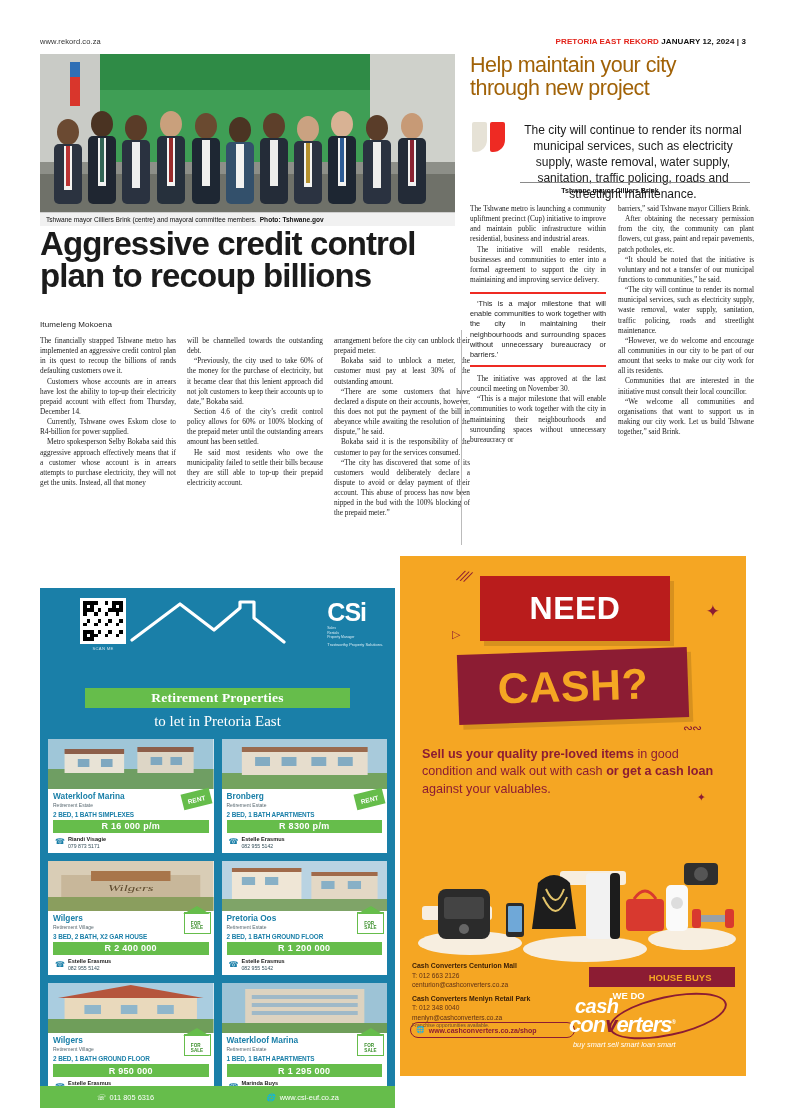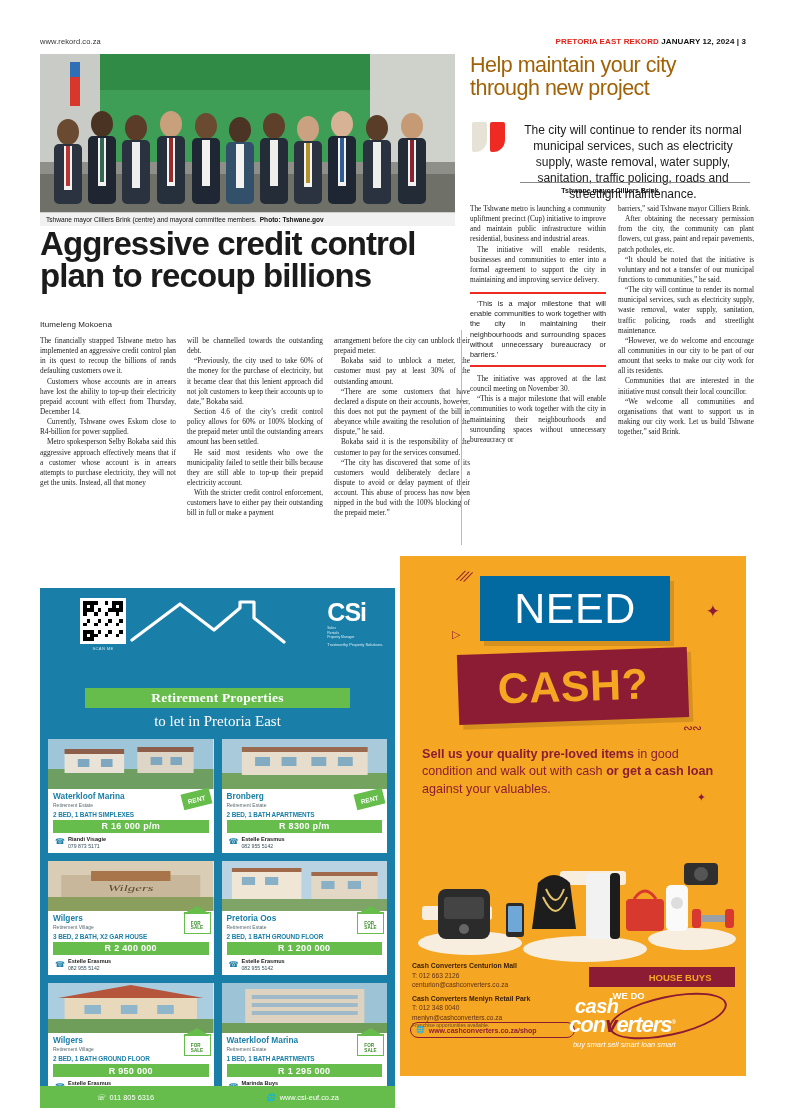--- a/index.html
+++ b/index.html
@@ -180,22 +180,22 @@
   }
   .csi-footer span { display: flex; align-items: center; gap: 4px; }
 
   
   .ad-cash {
     position: absolute; left: 400px; top: 556px; width: 346px; height: 520px;
     background: #f5a623; overflow: hidden; font-family: "Liberation Sans", sans-serif;
   }
   .need-box {
     position: absolute; left: 80px; top: 20px; width: 190px; height: 65px;
-    background: #0369a1; display: flex; align-items: center; justify-content: center;
-    color: #fff; font-size: 43px; font-weight: normal; letter-spacing: .5px;
+    background: #b91c1c; display: flex; align-items: center; justify-content: center;
+    color: #fff; font-size: 32px; font-weight: bold; letter-spacing: .5px;
     box-shadow: 4px 5px 0 rgba(0,0,0,.12);
   }
   .cash-box {
     position: absolute; left: 58px; top: 95px; width: 230px; height: 70px;
     background: #8c1c33; display: flex; align-items: center; justify-content: center;
     color: #f5a623; font-size: 43px; font-weight: bold; letter-spacing: .5px;
     transform: rotate(-2deg); box-shadow: 4px 5px 0 rgba(0,0,0,.12);
   }
   .deco { position: absolute; color: #8c1c33; }
   .d-ticks { left: 60px; top: 12px; font-size: 16px; transform: rotate(12deg); letter-spacing: 1px; }
@@ -345,21 +345,20 @@
       <p class="first">The financially strapped Tshwane metro has implemented an aggressive credit control plan in its quest to recoup the billions of rands defaulting customers owe it.</p>
       <p>Customers whose accounts are in arrears have lost the ability to top-up their electricity prepaid account with effect from Thursday, December 14.</p>
       <p>Currently, Tshwane owes Eskom close to R4-billion for power supplied.</p>
       <p>Metro spokesperson Selby Bokaba said this aggressive approach effectively means that if a customer whose account is in arrears attempts to purchase electricity, they will not get the units. Instead, all that money</p>
     </div>
     <div class="news-col">
       <p class="first">will be channelled towards the outstanding debt.</p>
       <p>“Previously, the city used to take 60% of the money for the purchase of electricity, but it became clear that this lenient approach did not jolt customers to keep their accounts up to date,” Bokaba said.</p>
       <p>Section 4.6 of the city’s credit control policy allows for 60% or 100% blocking of the prepaid meter until the outstanding arrears amount has been settled.</p>
       <p>He said most residents who owe the municipality failed to settle their bills because they are still able to top-up their prepaid electricity account.</p>
-      <p>With the stricter credit control enforcement, customers have to either pay their outstanding bill in full or make a payment</p>
     </div>
     <div class="news-col">
       <p class="first">arrangement before the city can unblock their prepaid meter.</p>
       <p>Bokaba said to unblock a meter, the customer must pay at least 30% of the outstanding amount.</p>
       <p>“There are some customers that have declared a dispute on their accounts, however, this does not put the payment of the bill in abeyance while awaiting the resolution of the dispute,” he said.</p>
       <p>Bokaba said it is the responsibility of the customer to pay for the services consumed.</p>
       <p>“The city has discovered that some of its customers would deliberately declare a dispute to avoid or delay payment of their account. This abuse of process has now been nipped in the bud with the 100% blocking of the prepaid meter.”</p>
     </div>
   </div>
   <div class="col-rule"></div>

